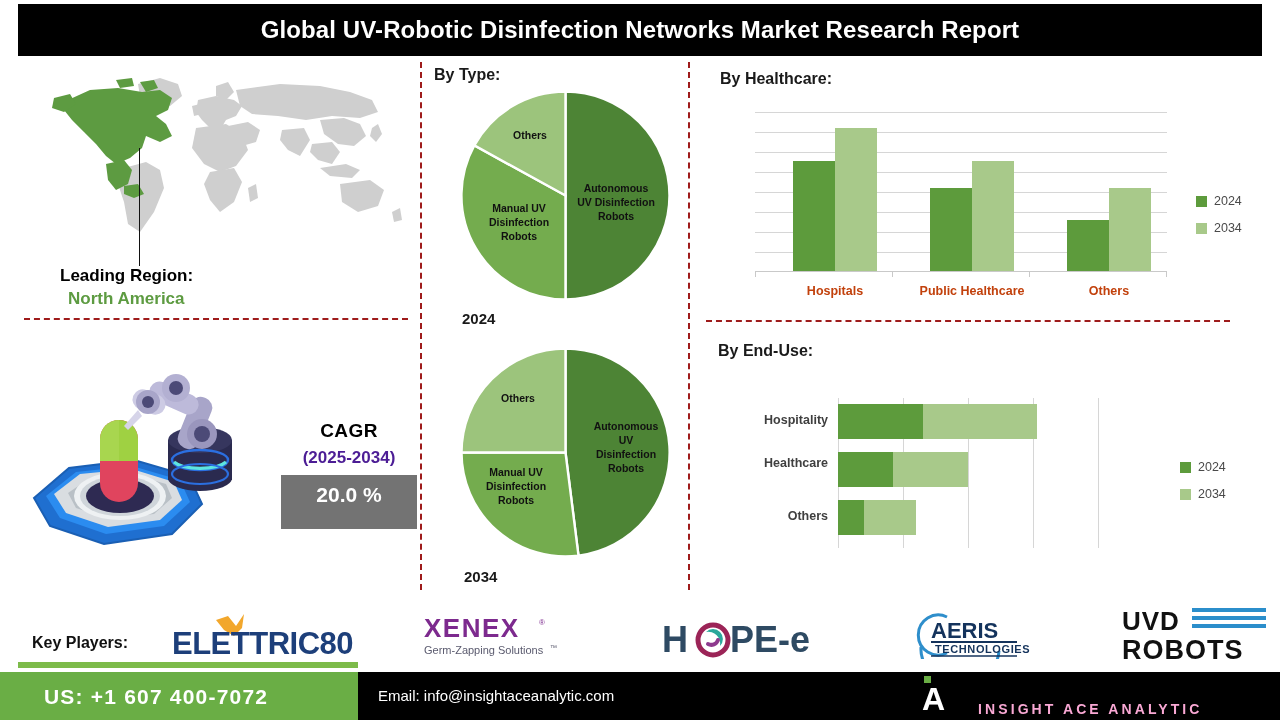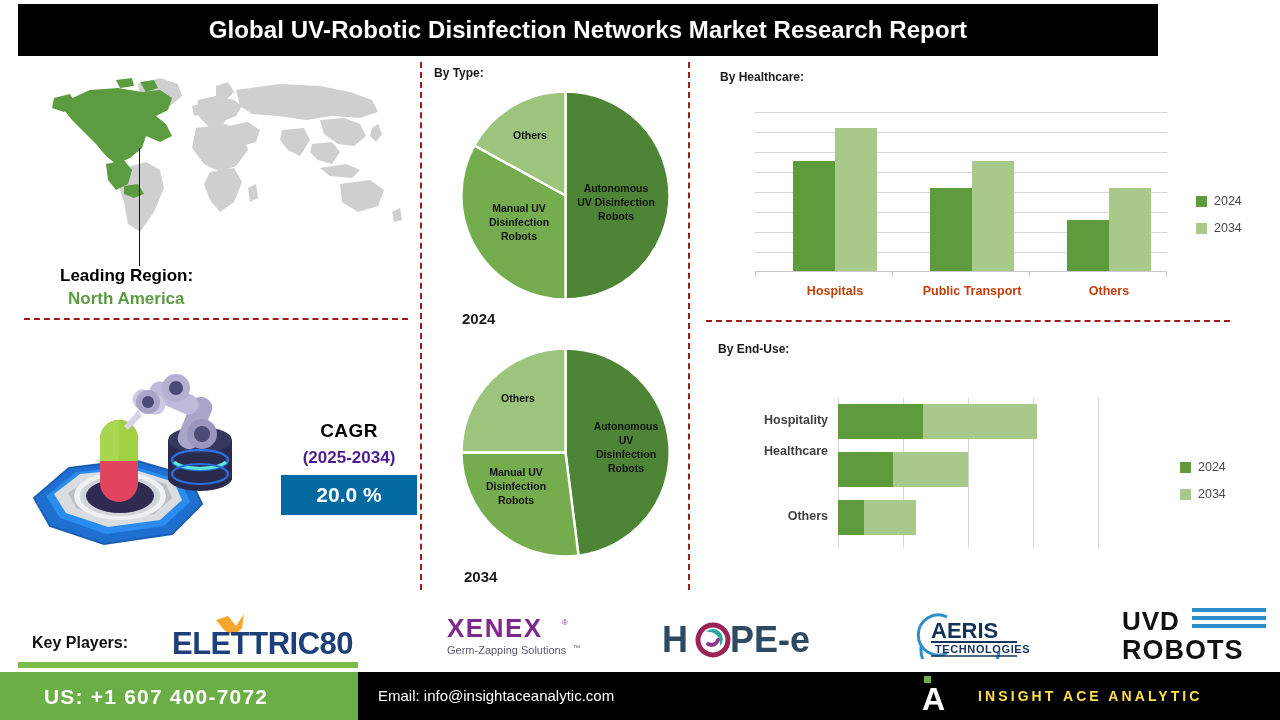--- a/index.html
+++ b/index.html
@@ -7,21 +7,21 @@
   body {
     font-family: "Liberation Sans", sans-serif;
     background: #ffffff;
     position: relative;
     overflow: hidden;
   }
   #page { position: relative; width: 1280px; height: 720px; background: #fff; }
 
   
   .header {
-    position: absolute; left: 18px; top: 4px; width: 1140px; height: 52px;
+    position: absolute; left: 18px; top: 4px; width: 1244px; height: 52px;
     background: #000000; display: flex; align-items: center; justify-content: center;
   }
   .header-title {
     color: #ffffff; font-size: 24px; font-weight: bold; letter-spacing: .1px;
     font-family: "Liberation Sans", sans-serif;
   }
 
   
   .vdash {
     position: absolute; width: 0; border-left: 2px dashed #9e1b1b;
@@ -44,26 +44,26 @@
   }
 
   
   .robot-wrap { position: absolute; left: 24px; top: 348px; width: 250px; height: 215px; }
   .robot-wrap svg { width: 100%; height: 100%; display: block; }
 
   .cagr-block { position: absolute; left: 281px; top: 420px; width: 136px; text-align: center; }
   .cagr-title { font-size: 19px; font-weight: bold; color: #000; letter-spacing: .4px; }
   .cagr-period { font-size: 17px; font-weight: bold; color: #4c1d95; margin-top: 6px; }
   .cagr-value-box {
-    margin-top: 7px; background: #0369a1; color: #fff;
-    font-size: 21px; font-weight: bold; padding: 9px 0 10px 0; line-height: 1;
-  }
-
-  
-  .section-title { position: absolute; font-size: 12px; font-weight: bold; color: #1a1a1a; text-align: right; }
+    margin-top: 7px; background: #737373; color: #fff;
+    font-size: 21px; font-weight: bold; padding: 9px 0 24px 0; line-height: 1;
+  }
+
+  
+  .section-title { position: absolute; font-size: 16px; font-weight: bold; color: #1a1a1a; text-align: right; }
 
   .pie-wrap { position: absolute; }
   .pie-year { position: absolute; font-size: 15px; font-weight: bold; color: #1a1a1a; }
   .pie-label {
     position: absolute; font-size: 10.5px; font-weight: bold; color: #111;
     text-align: center; line-height: 1.32; width: 96px;
   }
 
   
   .appchart { position: absolute; left: 755px; top: 112px; width: 412px; height: 160px; }
@@ -104,21 +104,21 @@
 
   
   .footer { position: absolute; left: 0; top: 672px; width: 1280px; height: 48px; background: #000; }
   .footer-green { position: absolute; left: 0; top: 0; width: 358px; height: 48px; background: #6aae45; }
   .footer-phone {
     position: absolute; left: 44px; top: 13px; color: #ffffff;
     font-size: 21px; font-weight: bold; letter-spacing: 1.2px;
   }
   .footer-email { position: absolute; left: 378px; top: 15px; color: #ffffff; font-size: 15px; }
   .footer-brand {
-    position: absolute; left: 978px; top: 16px; color: #fde047;
+    position: absolute; left: 978px; top: 29px; color: #f9a8d4;
     font-size: 14px; font-weight: bold; letter-spacing: 3.1px;
   }
   .footer-logo { position: absolute; left: 918px; top: 676px; width: 40px; height: 40px; }
   .green-accent { position: absolute; left: 18px; top: 662px; width: 340px; height: 6px; background: #7dbb4a; }
 </style>
 </head>
 <body>
 
 <div id="page">
 
@@ -303,21 +303,21 @@
     <div class="bar y2024" style="left:38px; width:42px; height:110px;"></div>
     <div class="bar y2034" style="left:80px; width:42px; height:143px;"></div>
 
     <div class="bar y2024" style="left:175px; width:42px; height:83px;"></div>
     <div class="bar y2034" style="left:217px; width:42px; height:110px;"></div>
 
     <div class="bar y2024" style="left:312px; width:42px; height:51px;"></div>
     <div class="bar y2034" style="left:354px; width:42px; height:83px;"></div>
 
     <div class="cat-label" style="left:10px;">Hospitals</div>
-    <div class="cat-label" style="left:147px;">Public Transport</div>
+    <div class="cat-label" style="left:147px;">Public Healthcare</div>
     <div class="cat-label" style="left:284px;">Others</div>
   </div>
 
   <div class="legend" style="left:1196px; top:194px;">
     <div class="legend-row">
       <span class="legend-swatch" style="background:#5d9b3c;"></span>
       <span class="legend-text">2024</span>
     </div>
     <div class="legend-row">
       <span class="legend-swatch" style="background:#a8c98a;"></span>
@@ -344,21 +344,21 @@
       <div class="eu-seg y2034" style="left:55px; width:75px;"></div>
     </div>
 
     <div class="eu-row" style="top:102px; width:100%;">
       <div class="eu-seg y2024" style="left:0px; width:26px;"></div>
       <div class="eu-seg y2034" style="left:26px; width:52px;"></div>
     </div>
   </div>
 
   <div class="eu-label" style="left:708px; top:413px;">Hospitality</div>
-  <div class="eu-label" style="left:708px; top:444px;">Healthcare</div>
+  <div class="eu-label" style="left:708px; top:456px;">Healthcare</div>
   <div class="eu-label" style="left:708px; top:509px;">Others</div>
 
   <div class="legend" style="left:1180px; top:460px;">
     <div class="legend-row">
       <span class="legend-swatch" style="background:#5d9b3c;"></span>
       <span class="legend-text">2024</span>
     </div>
     <div class="legend-row">
       <span class="legend-swatch" style="background:#a8c98a;"></span>
       <span class="legend-text">2034</span>
@@ -368,21 +368,21 @@
 
   <div class="keyplayers-label">Key Players:</div>
 
   <div class="logo" style="left:172px; top:612px; width:200px; height:48px;">
     <svg viewBox="0 0 200 48" xmlns="http://www.w3.org/2000/svg">
       <path d="M56 4 L64 14 L72 2 L70 16 L62 24 L52 18 L44 8 Z" fill="#f2a72c"></path>
       <text x="0" y="42" font-family="Liberation Sans, sans-serif" font-size="31" font-weight="bold" fill="#1d3f7a" letter-spacing="-0.5">ELETTRIC80</text>
     </svg>
   </div>
 
-  <div class="logo" style="left:447px; top:613px; width:145px; height:46px;">
+  <div class="logo" style="left:424px; top:613px; width:145px; height:46px;">
     <svg viewBox="0 0 145 46" xmlns="http://www.w3.org/2000/svg">
       <text x="0" y="24" font-family="Liberation Sans, sans-serif" font-size="26" font-weight="bold" fill="#7d2a8e" letter-spacing="1.5">XENEX</text>
       <text x="115" y="12" font-family="Liberation Sans, sans-serif" font-size="8" fill="#7d2a8e">®</text>
       <text x="0" y="41" font-family="Liberation Sans, sans-serif" font-size="11" fill="#5a5a6e">Germ-Zapping Solutions</text>
       <text x="126" y="37" font-family="Liberation Sans, sans-serif" font-size="7" fill="#5a5a6e">™</text>
     </svg>
   </div>
 
   <div class="logo" style="left:662px; top:616px; width:170px; height:44px;">
     <svg viewBox="0 0 170 44" xmlns="http://www.w3.org/2000/svg">

